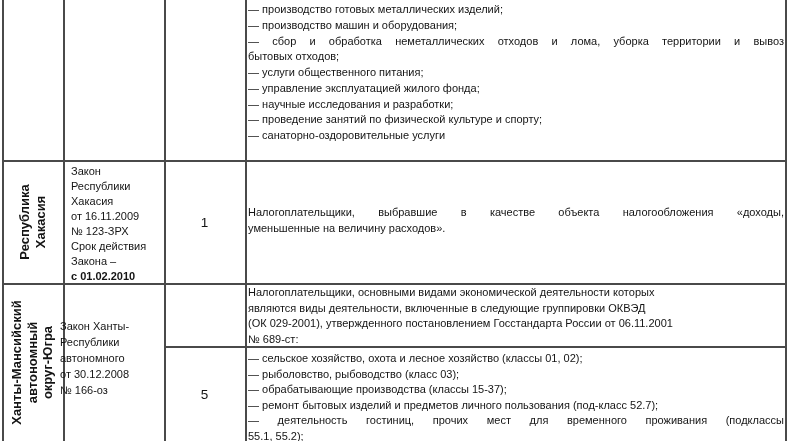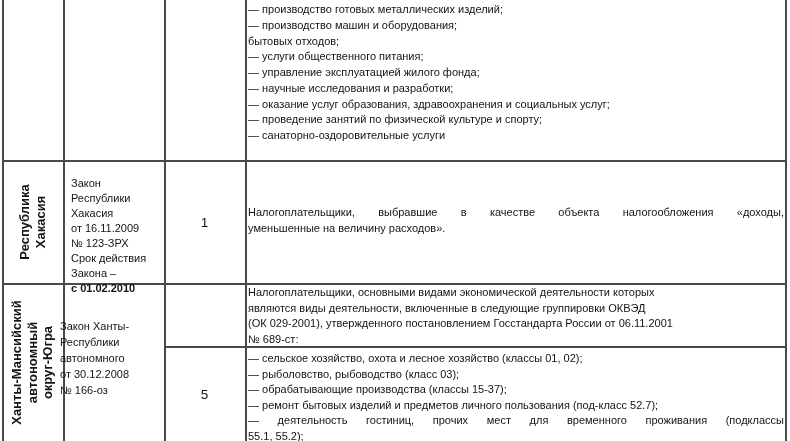--- a/index.html
+++ b/index.html
@@ -66,35 +66,35 @@
   <div class="vline" style="left:245px"></div>
   <div class="vline" style="left:785px"></div>
 
   <div class="hline" style="left:2px; top:160px; width:784.5px"></div>
   <div class="hline" style="left:2px; top:283px; width:784.5px"></div>
   <div class="hline" style="left:164px; top:346px; width:622.5px"></div>
 
   <div class="cell lines" style="left:248px; top:2px; width:536px; --lh:15.75px">
       <div class="line">— производство готовых металлических изделий;</div>
       <div class="line">— производство машин и оборудования;</div>
+      <div class="line j">— сбор и обработка неметаллических отходов и лома, уборка территории и вывоз</div>
       <div class="line">бытовых отходов;</div>
       <div class="line">— услуги общественного питания;</div>
       <div class="line">— управление эксплуатацией жилого фонда;</div>
       <div class="line">— научные исследования и разработки;</div>
-      <div class="line">— оказание услуг образования, здравоохранения и социальных услуг;</div>
       <div class="line">— проведение занятий по физической культуре и спорту;</div>
       <div class="line">— санаторно-оздоровительные услуги</div>
     </div>
 
   <div class="vcell" style="left:-24.5px; top:205px; width:115px; height:34px">
       <div class="line">Республика</div>
       <div class="line">Хакасия</div>
     </div>
 
-  <div class="cell lines" style="left:71px; top:176px; width:92px; --lh:15px">
+  <div class="cell lines" style="left:71px; top:164px; width:92px; --lh:15px">
       <div class="line">Закон</div>
       <div class="line">Республики</div>
       <div class="line">Хакасия</div>
       <div class="line">от 16.11.2009</div>
       <div class="line">№ 123-ЗРХ</div>
       <div class="line">Срок действия</div>
       <div class="line">Закона –</div>
       <div class="line b">с 01.02.2010</div>
     </div>
 

